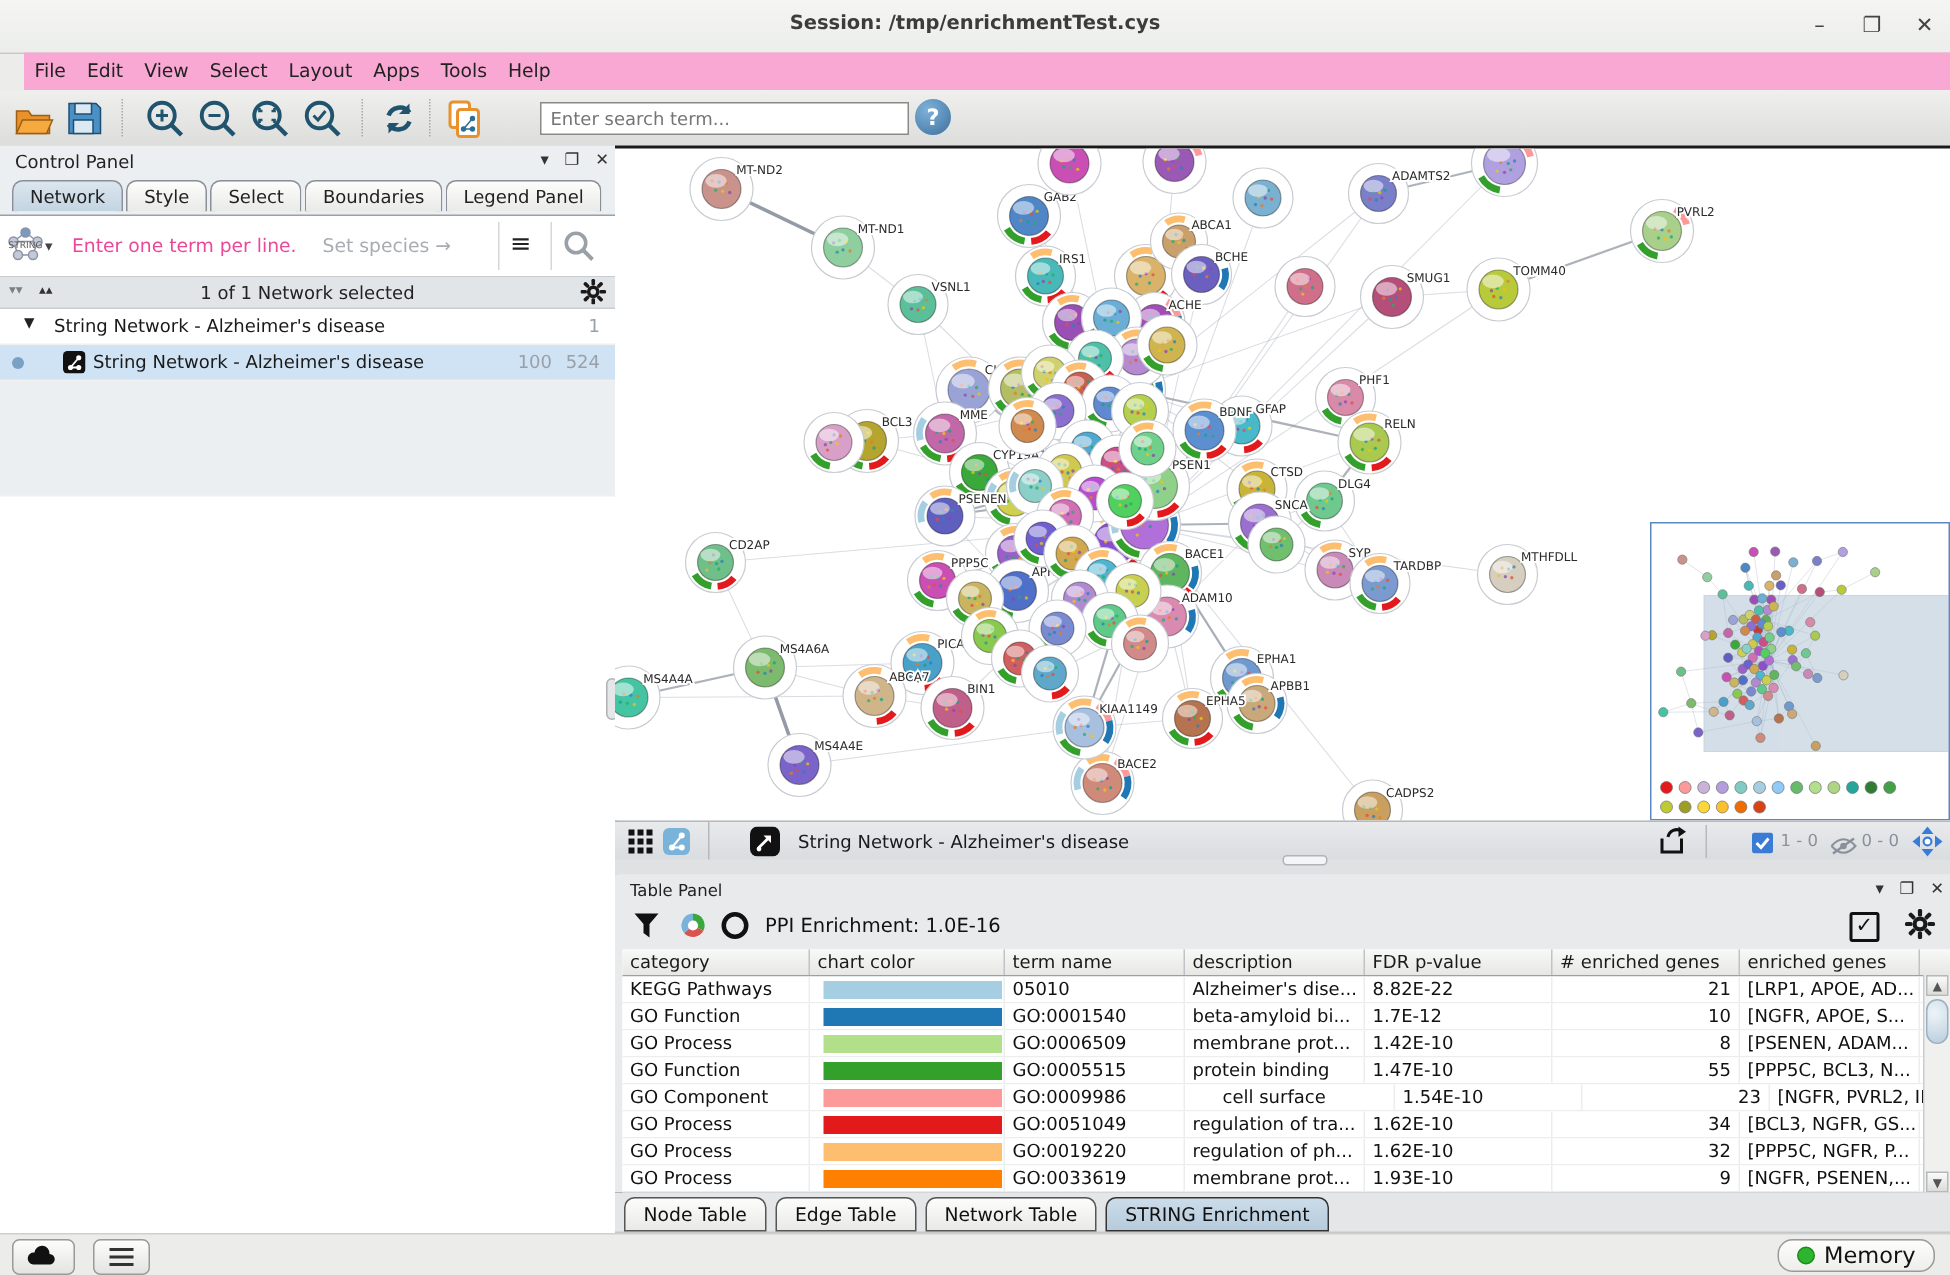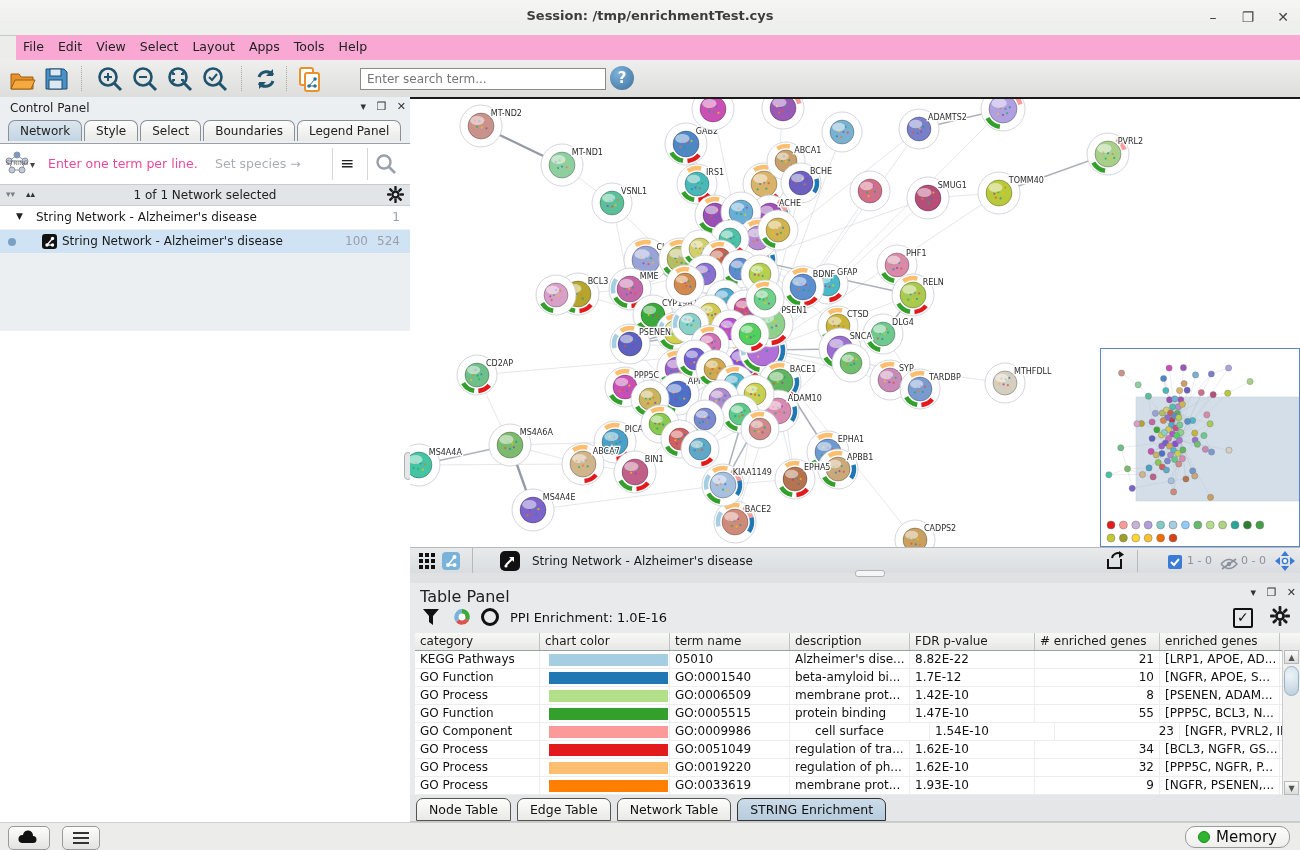--- a/index.html
+++ b/index.html
@@ -52,21 +52,21 @@
   .net-toolbar{position:absolute;left:410px;top:547px;width:890px;height:26px;background:linear-gradient(#e8eaec,#d9dcdf);border-top:1px solid #b5b8bc;border-bottom:1px solid #b5b8bc;}
   .nt-title{position:absolute;left:122px;top:6px;font-size:12px;color:#1a1a1a;}
   .nt-counter{font-size:11px;color:#8a919c;}
   
   .h-splitter{position:absolute;left:410px;top:573px;width:890px;height:10px;background:#dfe1e3;}
   .h-grip2{position:absolute;left:50%;top:-3px;width:28px;height:5px;border:1px solid #b0b3b7;border-radius:3px;background:#f4f5f6;}
 
   
   .table-panel{position:absolute;left:410px;top:583px;width:890px;height:212px;background:#e8eaec;overflow:hidden;border-bottom:2px solid #1a1a1a;}
   .tp-header{position:relative;height:20px;}
-  .tp-title{position:absolute;left:10px;top:4px;font-size:16px;color:#222;}
+  .tp-title{position:absolute;left:10px;top:4px;font-size:11px;color:#222;}
   .tp-toolrow{position:relative;height:30px;}
   .ppi-label{position:absolute;left:100px;top:7px;font-size:13px;color:#111;}
   .tp-right-icons{position:absolute;right:10px;top:3px;}
   .checkbox-ic{display:inline-block;width:16px;height:16px;border:2px solid #111;border-radius:2px;font-size:14px;line-height:14px;font-weight:bold;color:#111;text-align:center;vertical-align:middle;margin-right:12px;}
   .grid-wrap{position:absolute;left:5px;top:50px;right:0;bottom:0;background:#fff;}
   .thead{display:flex;height:17px;background:linear-gradient(#f8f8f6,#e7e7e5);border-bottom:1px solid #9aa0a6;}
   .th{font-size:12px;color:#1a1a1a;padding:1px 5px 0 5px;border-right:1px solid #bfc2c6;white-space:nowrap;overflow:hidden;box-sizing:border-box;}
   .trow{display:flex;height:17px;border-bottom:1px solid #eceeee;background:#fff;}
   .td{font-size:12px;color:#111;padding:1px 5px 0 5px;border-right:1px solid #eceeee;white-space:nowrap;overflow:hidden;box-sizing:border-box;}
   .td.num{text-align:right;}

